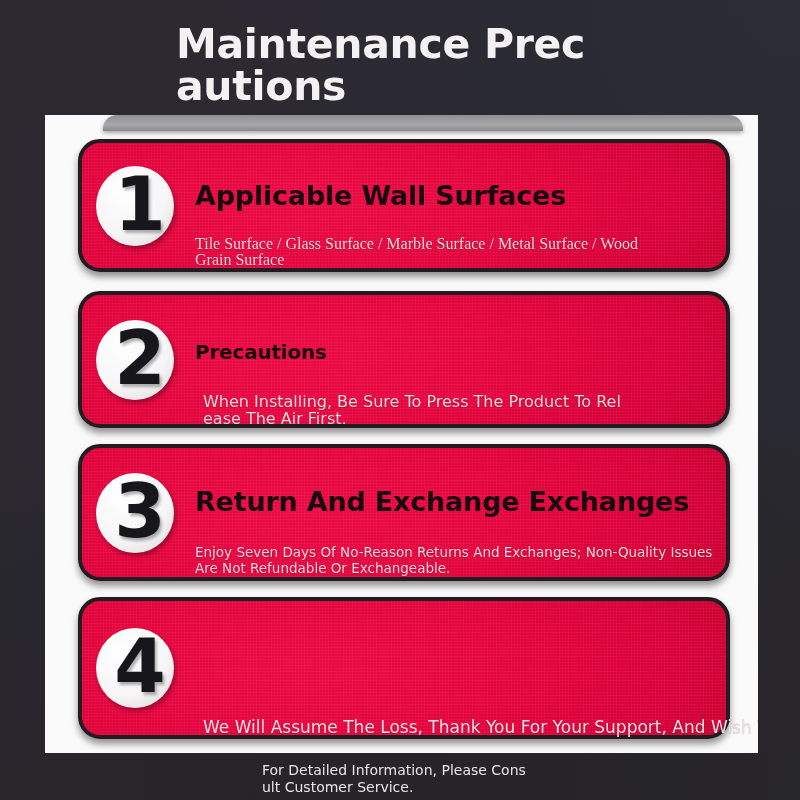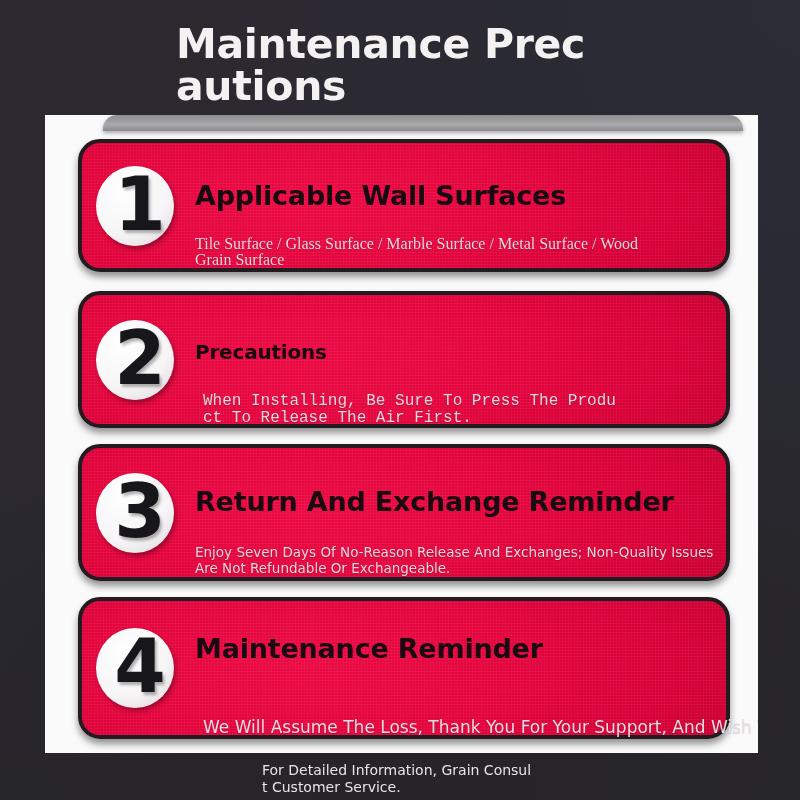--- a/index.html
+++ b/index.html
@@ -163,21 +163,21 @@
     word-break: break-all;
     white-space: normal;
     text-shadow: 0 1px 1px rgba(0,0,0,0.16);
   }
 
   
   #card-1 .card-heading { top: 29px; left: 0;  font-size: 27px; }
   #card-1 .card-text    { top: 85px; left: 0;  width: 455px; font-size: 16px; line-height: 1.03; font-family: Liberation Serif, serif; }
 
   #card-2 .card-heading { top: 37px; left: 0;  font-size: 20px; }
-  #card-2 .card-text    { top: 90px; left: 8px; width: 420px; font-size: 16px; line-height: 1.08; font-family: Liberation Mono, monospace; }
+  #card-2 .card-text    { top: 90px; left: 8px; width: 420px; font-size: 16px; line-height: 1.08; }
 
   #card-3 .card-heading { top: 30px; left: 0;  font-size: 27px; }
   #card-3 .card-text    { top: 89px; left: 0;  width: 520px; font-size: 13.5px; line-height: 1.15; }
 
   #card-4 .card-heading { top: 24px; left: 0;  font-size: 27px; }
   #card-4 .card-text.line-a { top: 78px; left: 8px; width: 560px; font-size: 13.5px; }
   #card-4 .card-text.line-b {
     top: 108px;
     left: 8px;
     width: 700px;
@@ -233,33 +233,32 @@
       <div class="card-text">When Installing, Be Sure To Press The Product To Release The Air First.</div>
     </div>
   </div>
 
   <div class="card" id="card-3">
     <div class="badge">
       <div class="disc"></div>
       <div class="numeral">3</div>
     </div>
     <div class="card-body">
-      <div class="card-heading">Return And Exchange Reminder</div>
-      <div class="card-text">Enjoy Seven Days Of No-Reason Release And Exchanges; Non-Quality Issues Are Not Refundable Or Exchangeable.</div>
+      <div class="card-heading">Return And Exchange Exchanges</div>
+      <div class="card-text">Enjoy Seven Days Of No-Reason Returns And Exchanges; Non-Quality Issues Are Not Refundable Or Exchangeable.</div>
     </div>
   </div>
 
   <div class="card" id="card-4">
     <div class="badge">
       <div class="disc"></div>
       <div class="numeral">4</div>
     </div>
     <div class="card-body">
-      <div class="card-heading">Maintenance Reminder</div>
       <div class="card-text line-b">
         <span>We Will Assume The Loss, Thank You For Your Support, And Wish You A</span>
       </div>
     </div>
   </div>
 
 </div>
 
-<div id="footer">For Detailed Information, Grain Consult Customer Service.</div>
+<div id="footer">For Detailed Information, Please Consult Customer Service.</div>
 
 </body></html>

